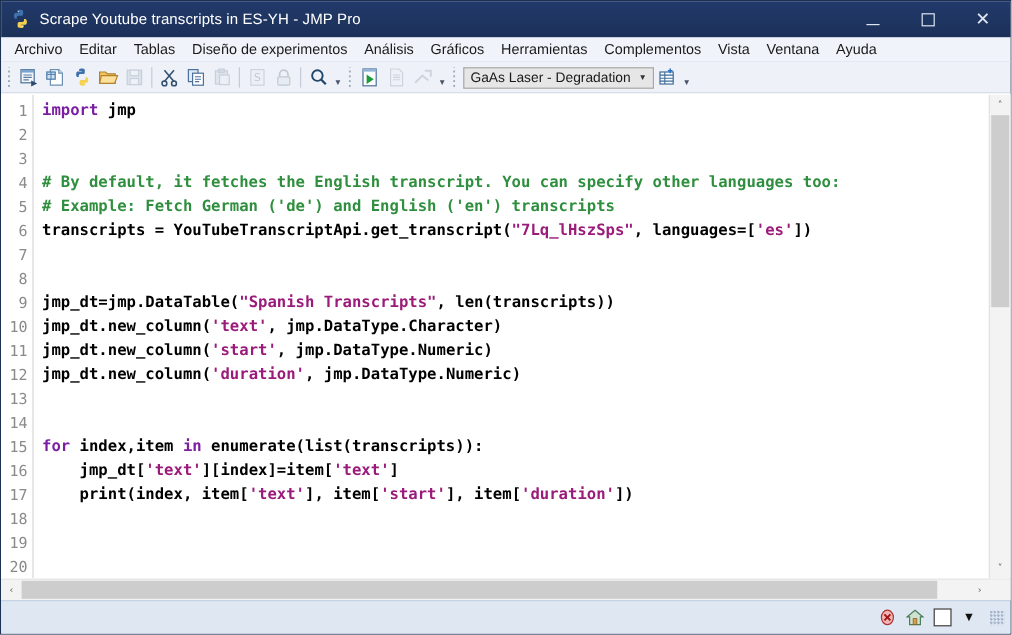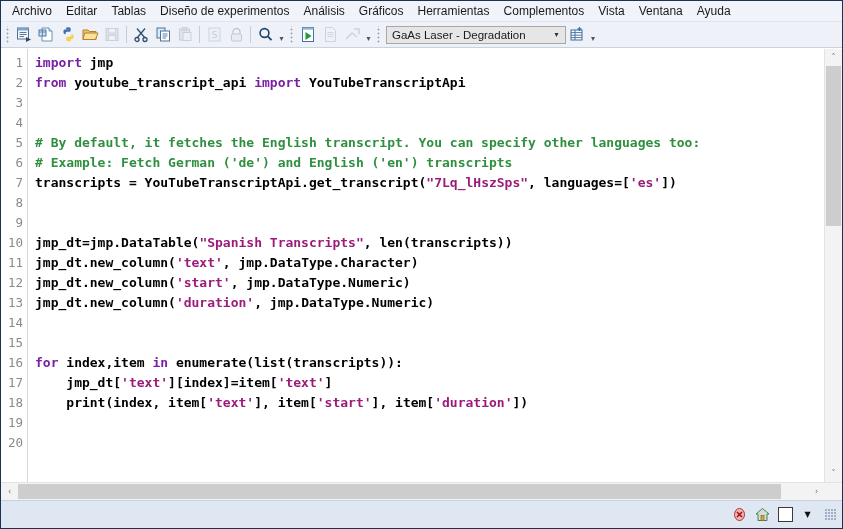--- a/index.html
+++ b/index.html
@@ -164,21 +164,20 @@
     background: #e6e6e6;
     border: 1px solid #a8a8a8;
     display: flex;
     align-items: center;
     font-size: 11.5px;
     color: #1a1a1a;
     padding: 0 2px 0 5px;
     box-sizing: border-box;
     margin-left: 2px;
     flex: 0 0 auto;
-    gap: 21px;
   }
   .combo-label { white-space: nowrap; }
   .combo-arrow {
     margin-left: auto;
     padding: 0 4px 0 8px;
     font-size: 8px;
     color: #333;
     font-family: "DejaVu Sans", sans-serif;
   }
 
@@ -357,20 +356,42 @@
     margin-left: 2px;
     background-image: radial-gradient(circle at 1px 1px, #9fb0c6 0.9px, transparent 1.1px);
     background-size: 3px 3px;
   }
 </style>
 </head>
 <body>
 
 <div id="app">
 
+  <div class="titlebar">
+    <div class="title-icon">
+      <svg width="18" height="18" viewBox="0 0 18 18" xmlns="http://www.w3.org/2000/svg">
+        <path d="M8.6 1.2c-2.4 0-2.3 1.1-2.3 1.1v1.1h2.4v0.4H5.3s-1.7-0.2-1.7 2.4c0 2.6 1.5 2.5 1.5 2.5h0.9V7.6s-0.05-1.5 1.5-1.5h2.4s1.4 0.02 1.4-1.4V2.6s0.2-1.4-2.7-1.4z" fill="#3f72ad"></path>
+        <path d="M9.4 16.3c2.4 0 2.3-1.1 2.3-1.1v-1.1H9.3v-0.4h3.4s1.7 0.2 1.7-2.4c0-2.6-1.5-2.5-1.5-2.5h-0.9v1.1s0.05 1.5-1.5 1.5H8.1s-1.4-0.02-1.4 1.4v2.1s-0.2 1.4 2.7 1.4z" fill="#f5d04e"></path>
+        <circle cx="7.5" cy="2.8" r="0.5" fill="#ffffff"></circle>
+        <circle cx="10.5" cy="14.7" r="0.5" fill="#ffffff"></circle>
+      </svg>
+    </div>
+    <div class="title-text">Scrape Youtube transcripts in ES-YH - JMP Pro</div>
+    <div class="win-controls">
+      <div class="win-btn">
+          <i class="glyph-min"></i>
+        </div>
+      <div class="win-btn">
+          <i class="glyph-max"></i>
+        </div>
+      <div class="win-btn close">
+          <span class="glyph-close">✕</span>
+        </div>
+    </div>
+  </div>
 
   <div class="menubar">
     <div class="menu-item">Archivo</div>
     <div class="menu-item">Editar</div>
     <div class="menu-item">Tablas</div>
     <div class="menu-item">Diseño de experimentos</div>
     <div class="menu-item">Análisis</div>
     <div class="menu-item">Gráficos</div>
     <div class="menu-item">Herramientas</div>
     <div class="menu-item">Complementos</div>
@@ -558,21 +579,20 @@
             <div>14</div>
             <div>15</div>
             <div>16</div>
             <div>17</div>
             <div>18</div>
             <div>19</div>
             <div>20</div>
           </div>
         <div class="code" id="code">
             <div class="ln"><span class="tk-kw">import</span><span class="tk-plain"> jmp</span></div>
-            <div class="ln"><span class="tk-kw">from</span><span class="tk-plain"> youtube_transcript_api </span><span class="tk-kw">import</span><span class="tk-plain"> YouTubeTranscriptApi</span></div>
             <div class="ln">&nbsp;</div>
             <div class="ln">&nbsp;</div>
             <div class="ln"><span class="tk-com"># By default, it fetches the English transcript. You can specify other languages too:</span></div>
             <div class="ln"><span class="tk-com"># Example: Fetch German ('de') and English ('en') transcripts</span></div>
             <div class="ln"><span class="tk-plain">transcripts = YouTubeTranscriptApi.get_transcript(</span><span class="tk-str">"7Lq_lHszSps"</span><span class="tk-plain">, languages=[</span><span class="tk-str">'es'</span><span class="tk-plain">])</span></div>
             <div class="ln">&nbsp;</div>
             <div class="ln">&nbsp;</div>
             <div class="ln"><span class="tk-plain">jmp_dt=jmp.DataTable(</span><span class="tk-str">"Spanish Transcripts"</span><span class="tk-plain">, len(transcripts))</span></div>
             <div class="ln"><span class="tk-plain">jmp_dt.new_column(</span><span class="tk-str">'text'</span><span class="tk-plain">, jmp.DataType.Character)</span></div>
             <div class="ln"><span class="tk-plain">jmp_dt.new_column(</span><span class="tk-str">'start'</span><span class="tk-plain">, jmp.DataType.Numeric)</span></div>

